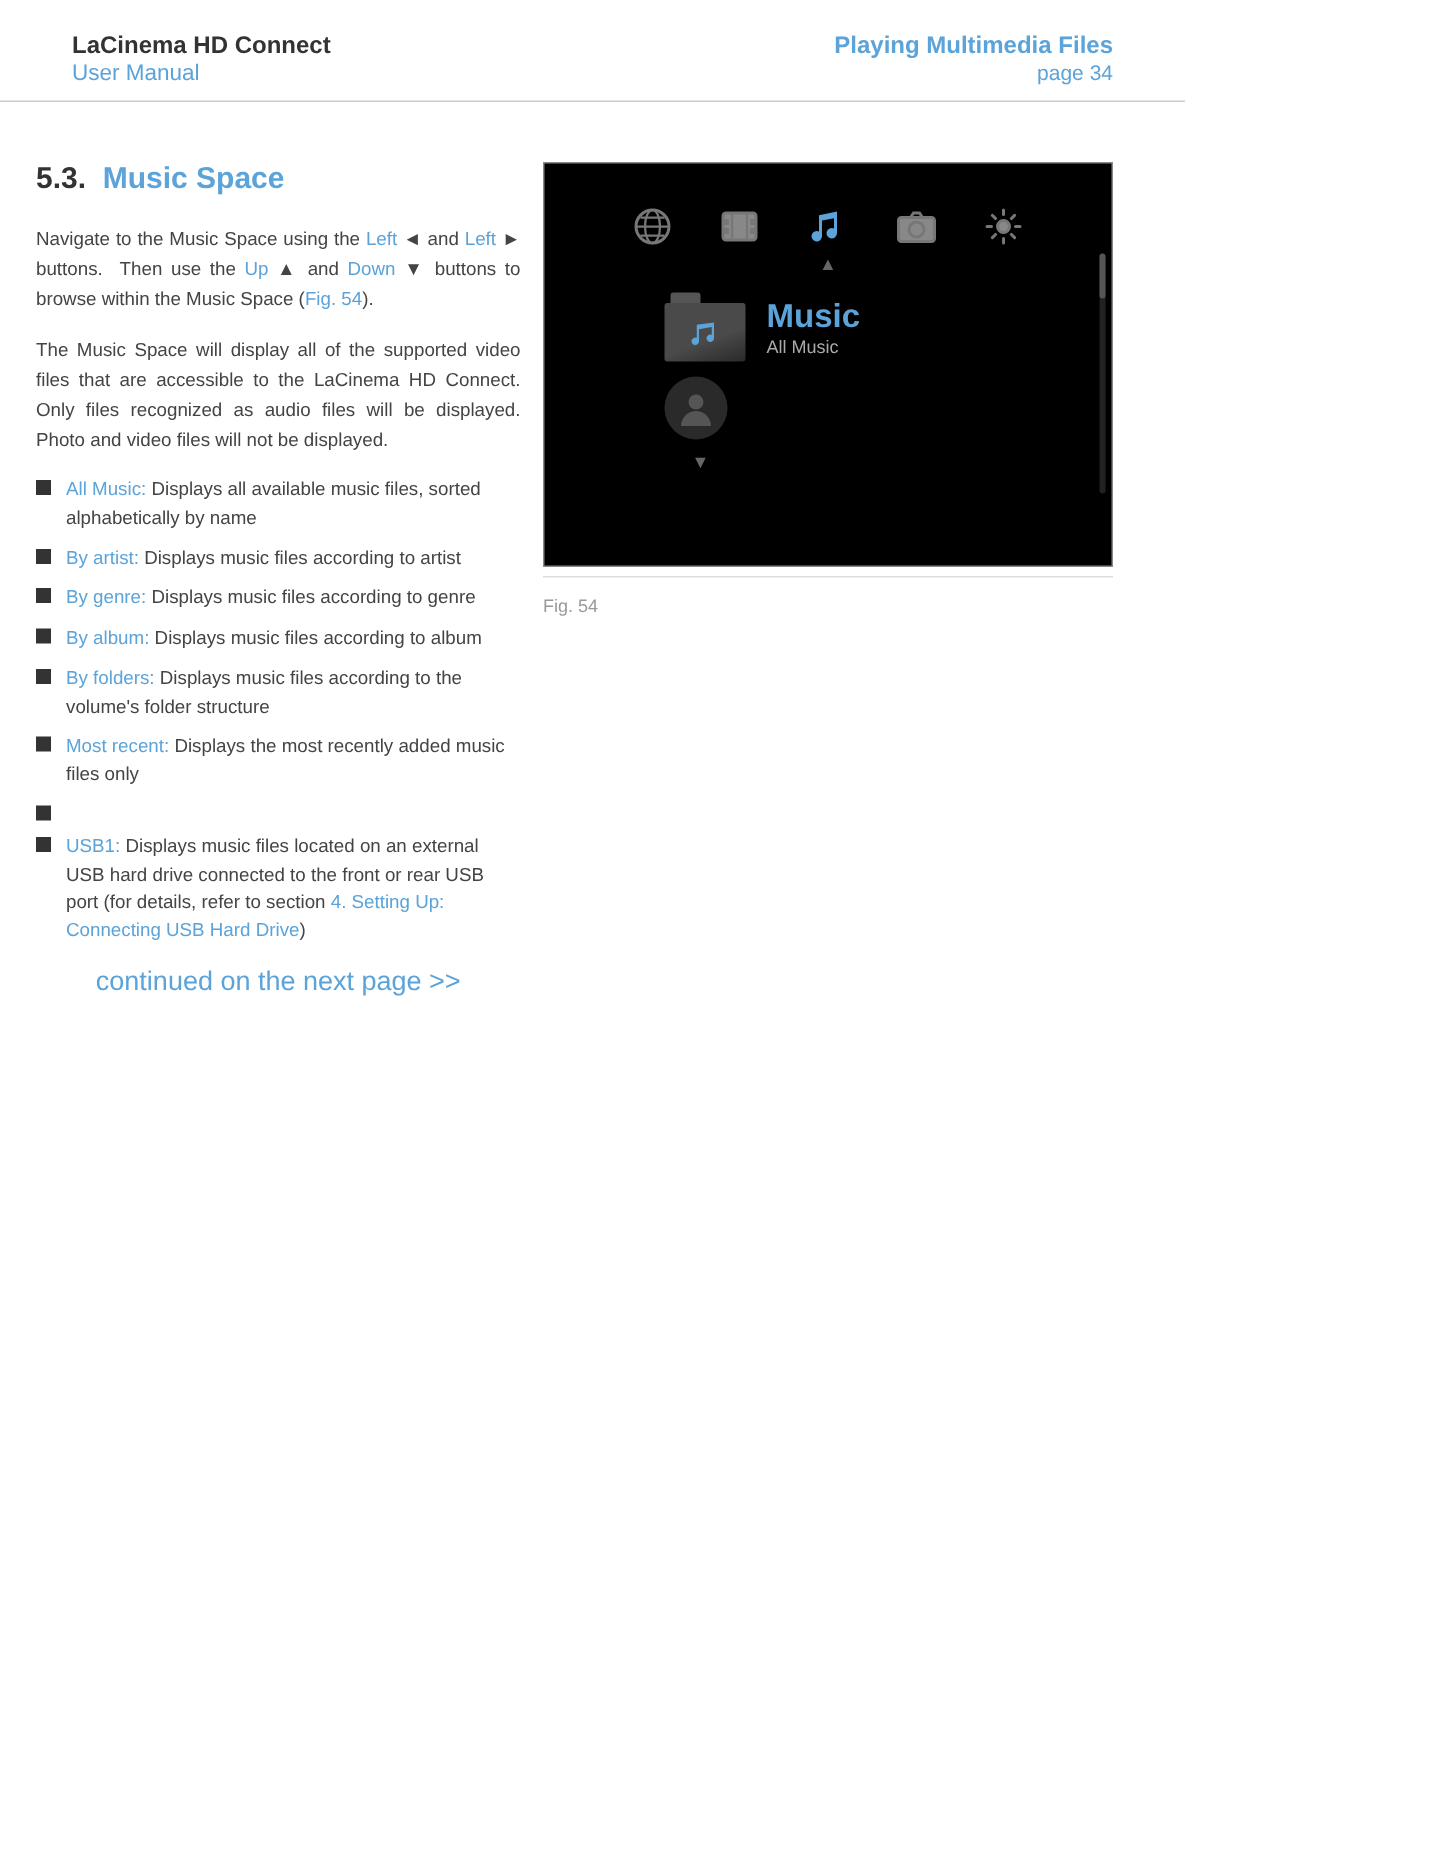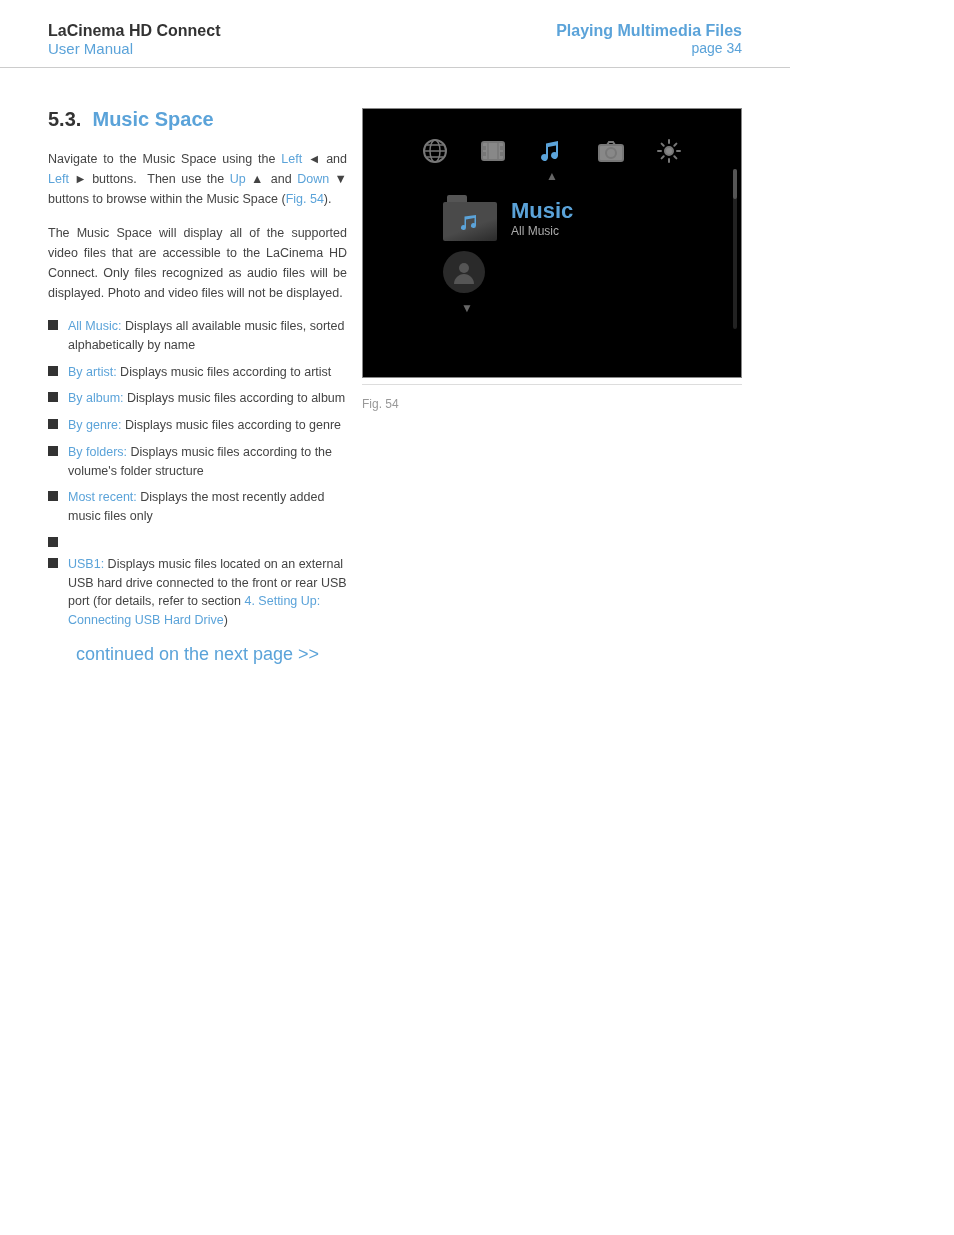--- a/index.html
+++ b/index.html
@@ -59,21 +59,21 @@
     }
 
     .header-page {
       font-size: 14px;
       color: #5ba3d9;
     }
 
     
     .content {
       display: flex;
-      padding: 40px 48px 30px 48px;
+      padding: 40px 48px 30px 24px;
       gap: 15px;
     }
 
     .left-col {
       flex: 1;
       max-width: 460px;
     }
 
     .right-col {
       width: 380px;
@@ -290,27 +290,27 @@
         </li>
         <li>
           <span class="bullet-square"></span>
           <span>
             <span class="link-text">By artist:</span> Displays music files according to artist
           </span>
         </li>
         <li>
           <span class="bullet-square"></span>
           <span>
+            <span class="link-text">By genre:</span> Displays music files according to genre
+          </span>
+        </li>
+        <li>
+          <span class="bullet-square"></span>
+          <span>
             <span class="link-text">By album:</span> Displays music files according to album
-          </span>
-        </li>
-        <li>
-          <span class="bullet-square"></span>
-          <span>
-            <span class="link-text">By genre:</span> Displays music files according to genre
           </span>
         </li>
         <li>
           <span class="bullet-square"></span>
           <span>
             <span class="link-text">By folders:</span> Displays music files according to the volume's folder structure
           </span>
         </li>
         <li>
           <span class="bullet-square"></span>

